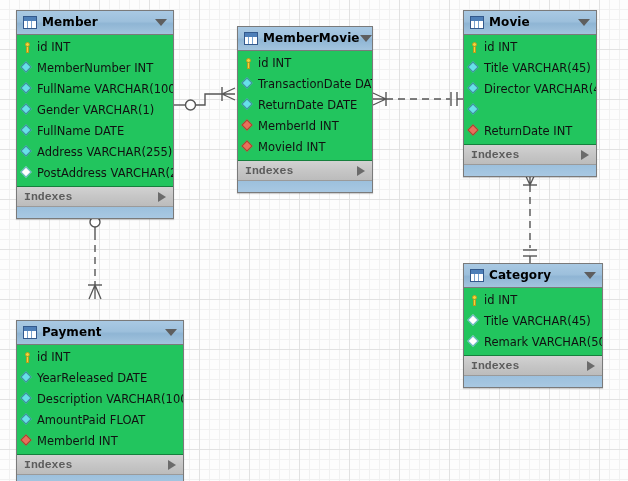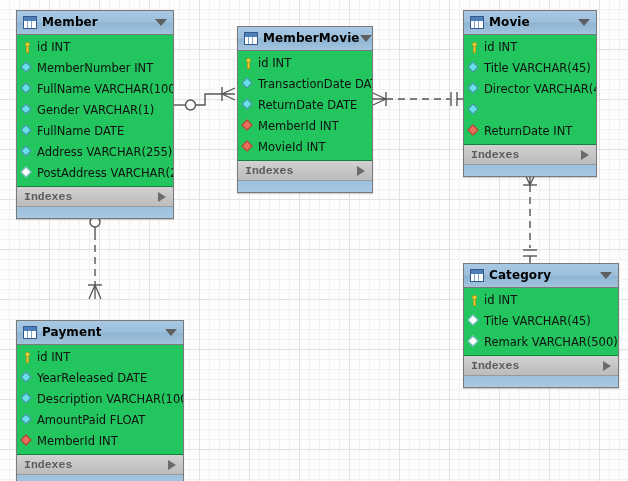--- a/index.html
+++ b/index.html
@@ -387,21 +387,21 @@
     <span class="col-label">ReturnDate INT</span>
   </div>
 </div>
     <div class="tbl-idx">
       <span class="tbl-idx-label">Indexes</span>
       <span class="tbl-idx-arrow"></span>
     </div>
     <div class="tbl-foot"></div>
   </div>
 
-  <div class="tbl" style="left: 463px; top: 263px; width: 156px;">
+  <div class="tbl" style="left: 463px; top: 263px; width: 140px;">
     <div class="tbl-head">
       <span class="tbl-icon"></span>
       <span class="tbl-title">Category</span>
       <span class="tbl-chevron"></span>
     </div>
     <div class="tbl-body">
   <div class="col">
     <span class="ic ic-key"></span>
     <span class="col-label">id INT</span>
   </div>

